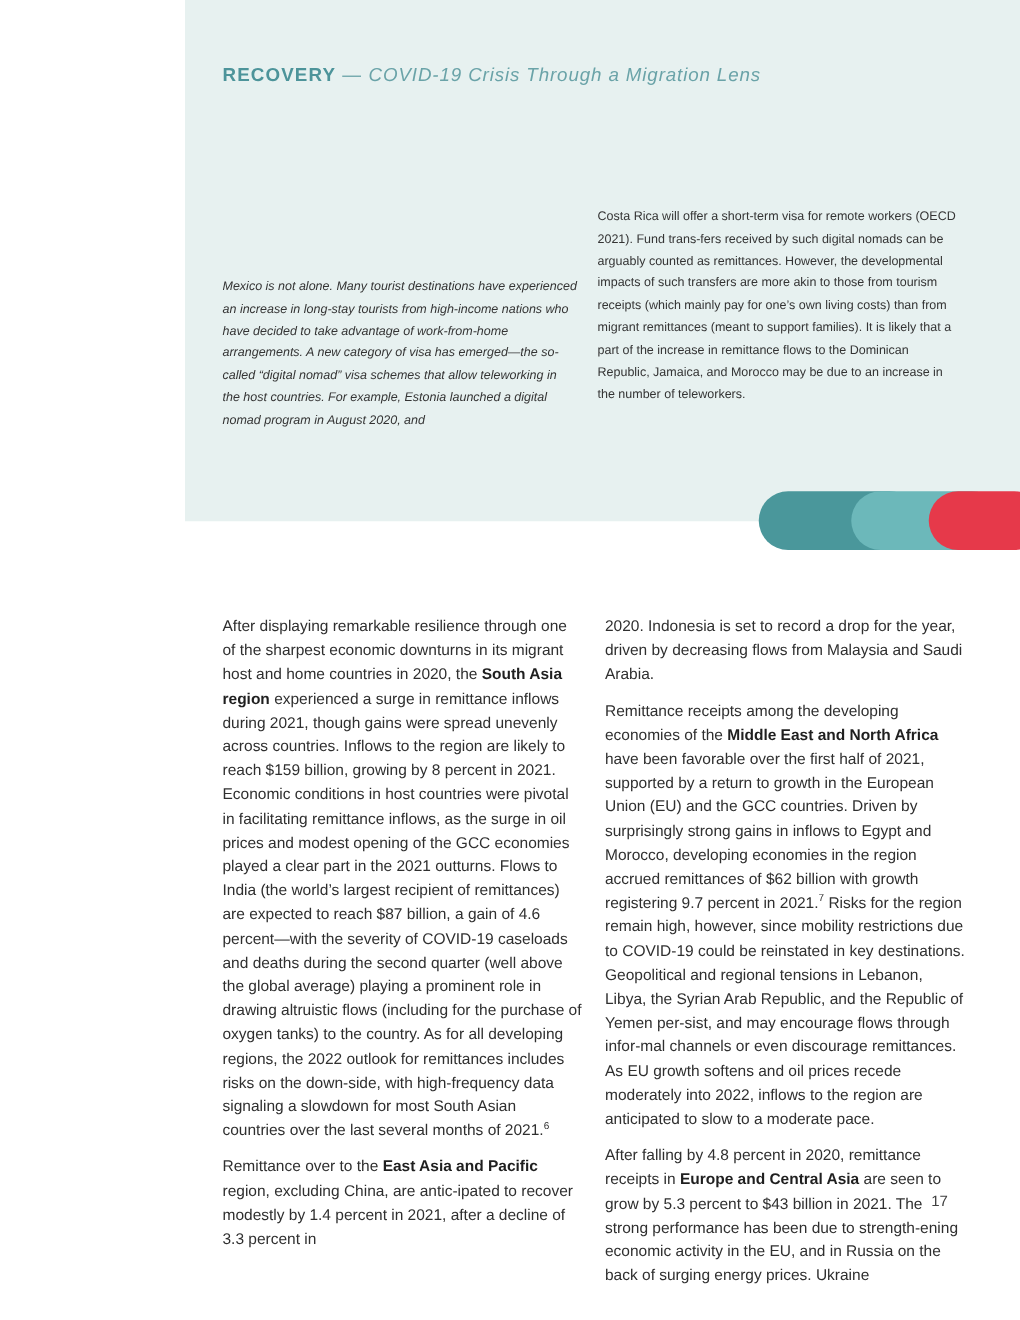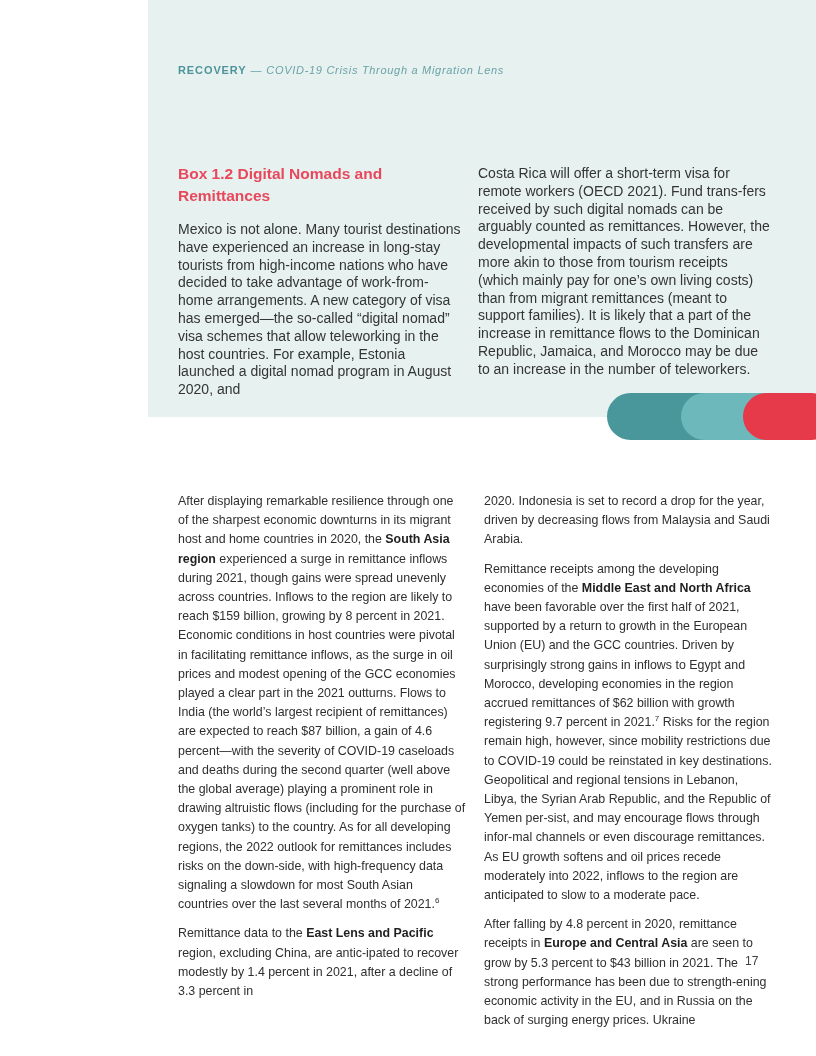--- a/index.html
+++ b/index.html
@@ -17,22 +17,22 @@
   .teal-panel {
     position: absolute;
     left: 148px; top: 0;
     width: 668px; height: 417px;
     background: #e7f1f0;
   }
 
   
   .kicker {
     position: absolute;
-    left: 178px; top: 64px;
-    font-size: 11px;
+    left: 178px; top: 52px;
+    font-size: 15px;
     letter-spacing: 0.9px;
     color: #6aa3a8;
     white-space: nowrap;
   }
   .kicker .k-label { font-weight: bold; color: #4d949a; }
   .kicker .k-title { font-style: italic; color: #6aa3a8; letter-spacing: 0.7px; }
 
   
   .box-heading {
     position: absolute;
@@ -40,25 +40,25 @@
     width: 292px;
     font-size: 15.5px;
     line-height: 22px;
     font-weight: bold;
     color: #e8485c;
   }
 
   
   .box-col {
     position: absolute;
-    font-size: 14px;
+    font-size: 10px;
     line-height: 17.8px;
     color: #343434;
   }
-  .box-col.left  { left: 178px; top: 221px; width: 284px; }
+  .box-col.left  { left: 178px; top: 221px; width: 284px; font-style: italic; }
   .box-col.right { left: 478px; top: 165px; width: 292px; }
 
   
   .pill {
     position: absolute;
     top: 393px;
     height: 47px;
     border-radius: 24px;
   }
   .pill.dark  { left: 607px; width: 128px; background: #4a979b; z-index: 1; }
@@ -92,32 +92,31 @@
 <body>
 
 <div class="page">
 
   <div class="teal-panel"></div>
 
   <div class="kicker">
     <span class="k-label">RECOVERY</span><span class="k-sep"> — </span><span class="k-title">COVID-19 Crisis Through a Migration Lens</span>
   </div>
 
-  <div class="box-heading">Box 1.2 Digital Nomads and Remittances</div>
 
   <div class="box-col left">Mexico is not alone. Many tourist destinations have experienced an increase in long-stay tourists from high-income nations who have decided to take advantage of work-from-home arrangements. A new category of visa has emerged—the so-called “digital nomad” visa schemes that allow teleworking in the host countries. For example, Estonia launched a digital nomad program in August 2020, and</div>
   <div class="box-col right">Costa Rica will offer a short-term visa for remote workers (OECD 2021). Fund trans-fers received by such digital nomads can be arguably counted as remittances. However, the developmental impacts of such transfers are more akin to those from tourism receipts (which mainly pay for one’s own living costs) than from migrant remittances (meant to support families). It is likely that a part of the increase in remittance flows to the Dominican Republic, Jamaica, and Morocco may be due to an increase in the number of teleworkers.</div>
 
   <div class="pill dark"></div>
   <div class="pill light"></div>
   <div class="pill red"></div>
 
   <div class="main-col left">
     <p><span>After displaying remarkable resilience through one of the sharpest economic downturns in its migrant host and home countries in 2020, the </span><b>South Asia region</b><span> experienced a surge in remittance inflows during 2021, though gains were spread unevenly across countries. Inflows to the region are likely to reach $159 billion, growing by 8 percent in 2021. Economic conditions in host countries were pivotal in facilitating remittance inflows, as the surge in oil prices and modest opening of the GCC economies played a clear part in the 2021 outturns. Flows to India (the world’s largest recipient of remittances) are expected to reach $87 billion, a gain of 4.6 percent—with the severity of COVID-19 caseloads and deaths during the second quarter (well above the global average) playing a prominent role in drawing altruistic flows (including for the purchase of oxygen tanks) to the country. As for all developing regions, the 2022 outlook for remittances includes risks on the down-side, with high-frequency data signaling a slowdown for most South Asian countries over the last several months of 2021.</span><sup>6</sup></p>
-    <p><span>Remittance data to the </span><b>East Lens and Pacific</b><span> region, excluding China, are antic-ipated to recover modestly by 1.4 percent in 2021, after a decline of 3.3 percent in</span></p>
+    <p><span>Remittance over to the </span><b>East Asia and Pacific</b><span> region, excluding China, are antic-ipated to recover modestly by 1.4 percent in 2021, after a decline of 3.3 percent in</span></p>
   </div>
 
   <div class="main-col right">
     <p><span>2020. Indonesia is set to record a drop for the year, driven by decreasing flows from Malaysia and Saudi Arabia.</span></p>
     <p><span>Remittance receipts among the developing economies of the </span><b>Middle East and North Africa</b><span> have been favorable over the first half of 2021, supported by a return to growth in the European Union (EU) and the GCC countries. Driven by surprisingly strong gains in inflows to Egypt and Morocco, developing economies in the region accrued remittances of $62 billion with growth registering 9.7 percent in 2021.</span><sup>7</sup><span> Risks for the region remain high, however, since mobility restrictions due to COVID-19 could be reinstated in key destinations. Geopolitical and regional tensions in Lebanon, Libya, the Syrian Arab Republic, and the Republic of Yemen per-sist, and may encourage flows through infor-mal channels or even discourage remittances. As EU growth softens and oil prices recede moderately into 2022, inflows to the region are anticipated to slow to a moderate pace.</span></p>
     <p><span>After falling by 4.8 percent in 2020, remittance receipts in </span><b>Europe and Central Asia</b><span> are seen to grow by 5.3 percent to $43 billion in 2021. The strong performance has been due to strength-ening economic activity in the EU, and in Russia on the back of surging energy prices. Ukraine</span></p>
   </div>
 
   <div class="page-number">17</div>
 

